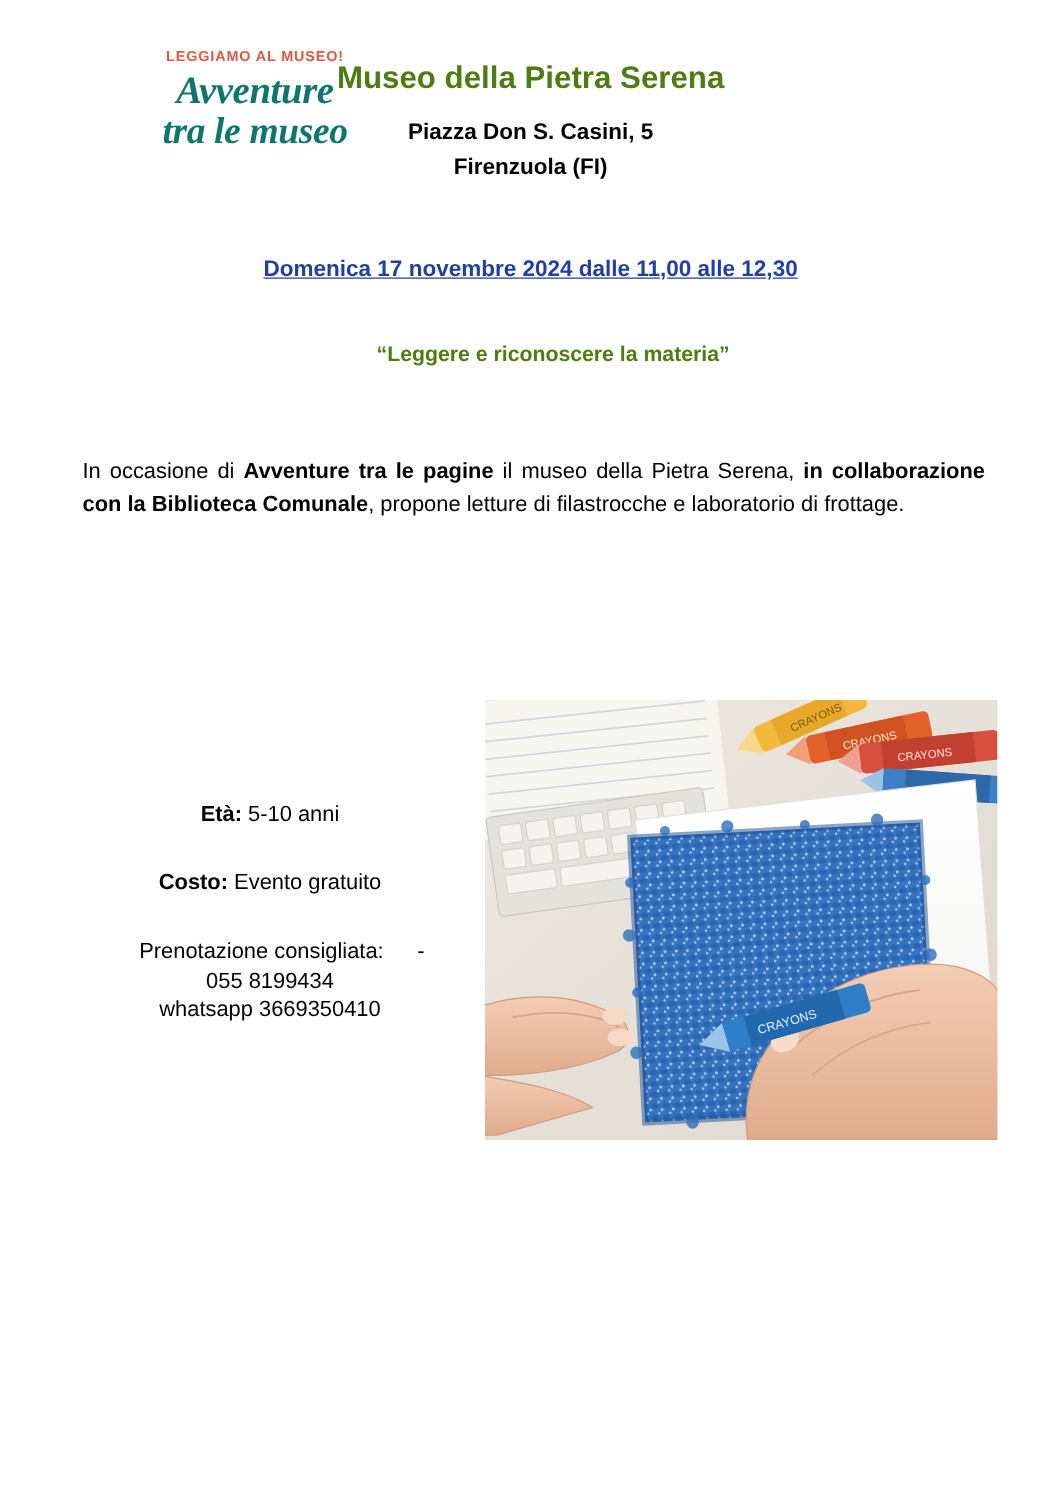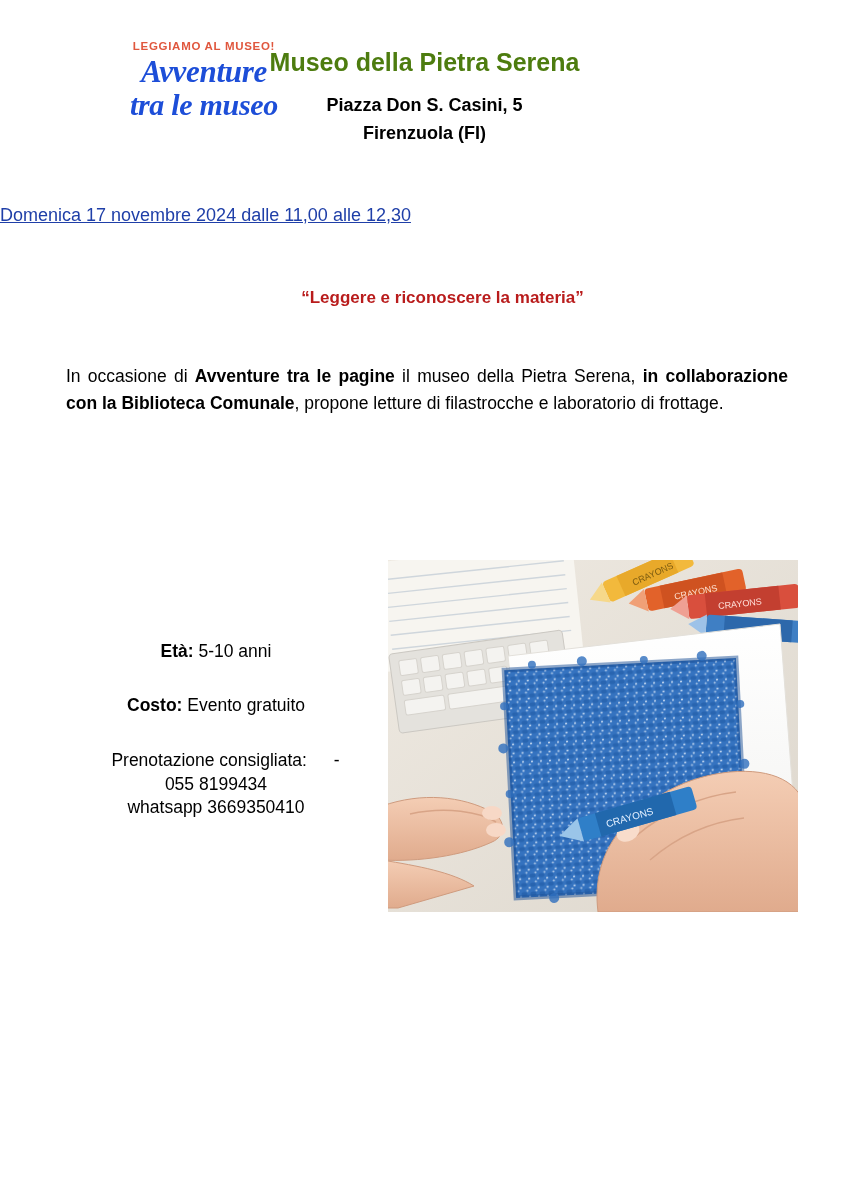--- a/index.html
+++ b/index.html
@@ -35,21 +35,21 @@
     font-weight: bold;
     letter-spacing: 0.7px;
     color: #E0573E;
     margin-bottom: 4px;
   }
   .logo-main {
     font-family: "Liberation Serif", serif;
     font-size: 31px;
     font-weight: bold;
     font-style: italic;
-    color: #1d4ed8;
+    color: #0f766e;
     line-height: 1.05;
     letter-spacing: -0.3px;
   }
   .logo-main .line2 {
     display: block;
     font-size: 30px;
   }
 
   
   .museum-title {
@@ -71,35 +71,36 @@
     font-size: 18px;
     font-weight: bold;
     line-height: 1.55;
   }
 
   .event-date {
     position: absolute;
     left: 0;
     right: 0;
     top: 205px;
+    text-align: center;
     font-size: 18px;
-    font-weight: normal;
+    font-weight: bold;
     color: #1F3FA8;
     text-decoration: underline;
   }
 
   .event-subtitle {
     position: absolute;
     left: 0;
     right: 0;
-    top: 288px;
+    top: 274px;
     text-align: center;
     font-size: 17px;
     font-weight: bold;
-    color: #b91c1c;
+    color: #4d7c0f;
     padding-left: 36px;
   }
 
   
   .intro {
     position: absolute;
     left: 66px;
     top: 345px;
     width: 722px;
     font-size: 17.5px;

